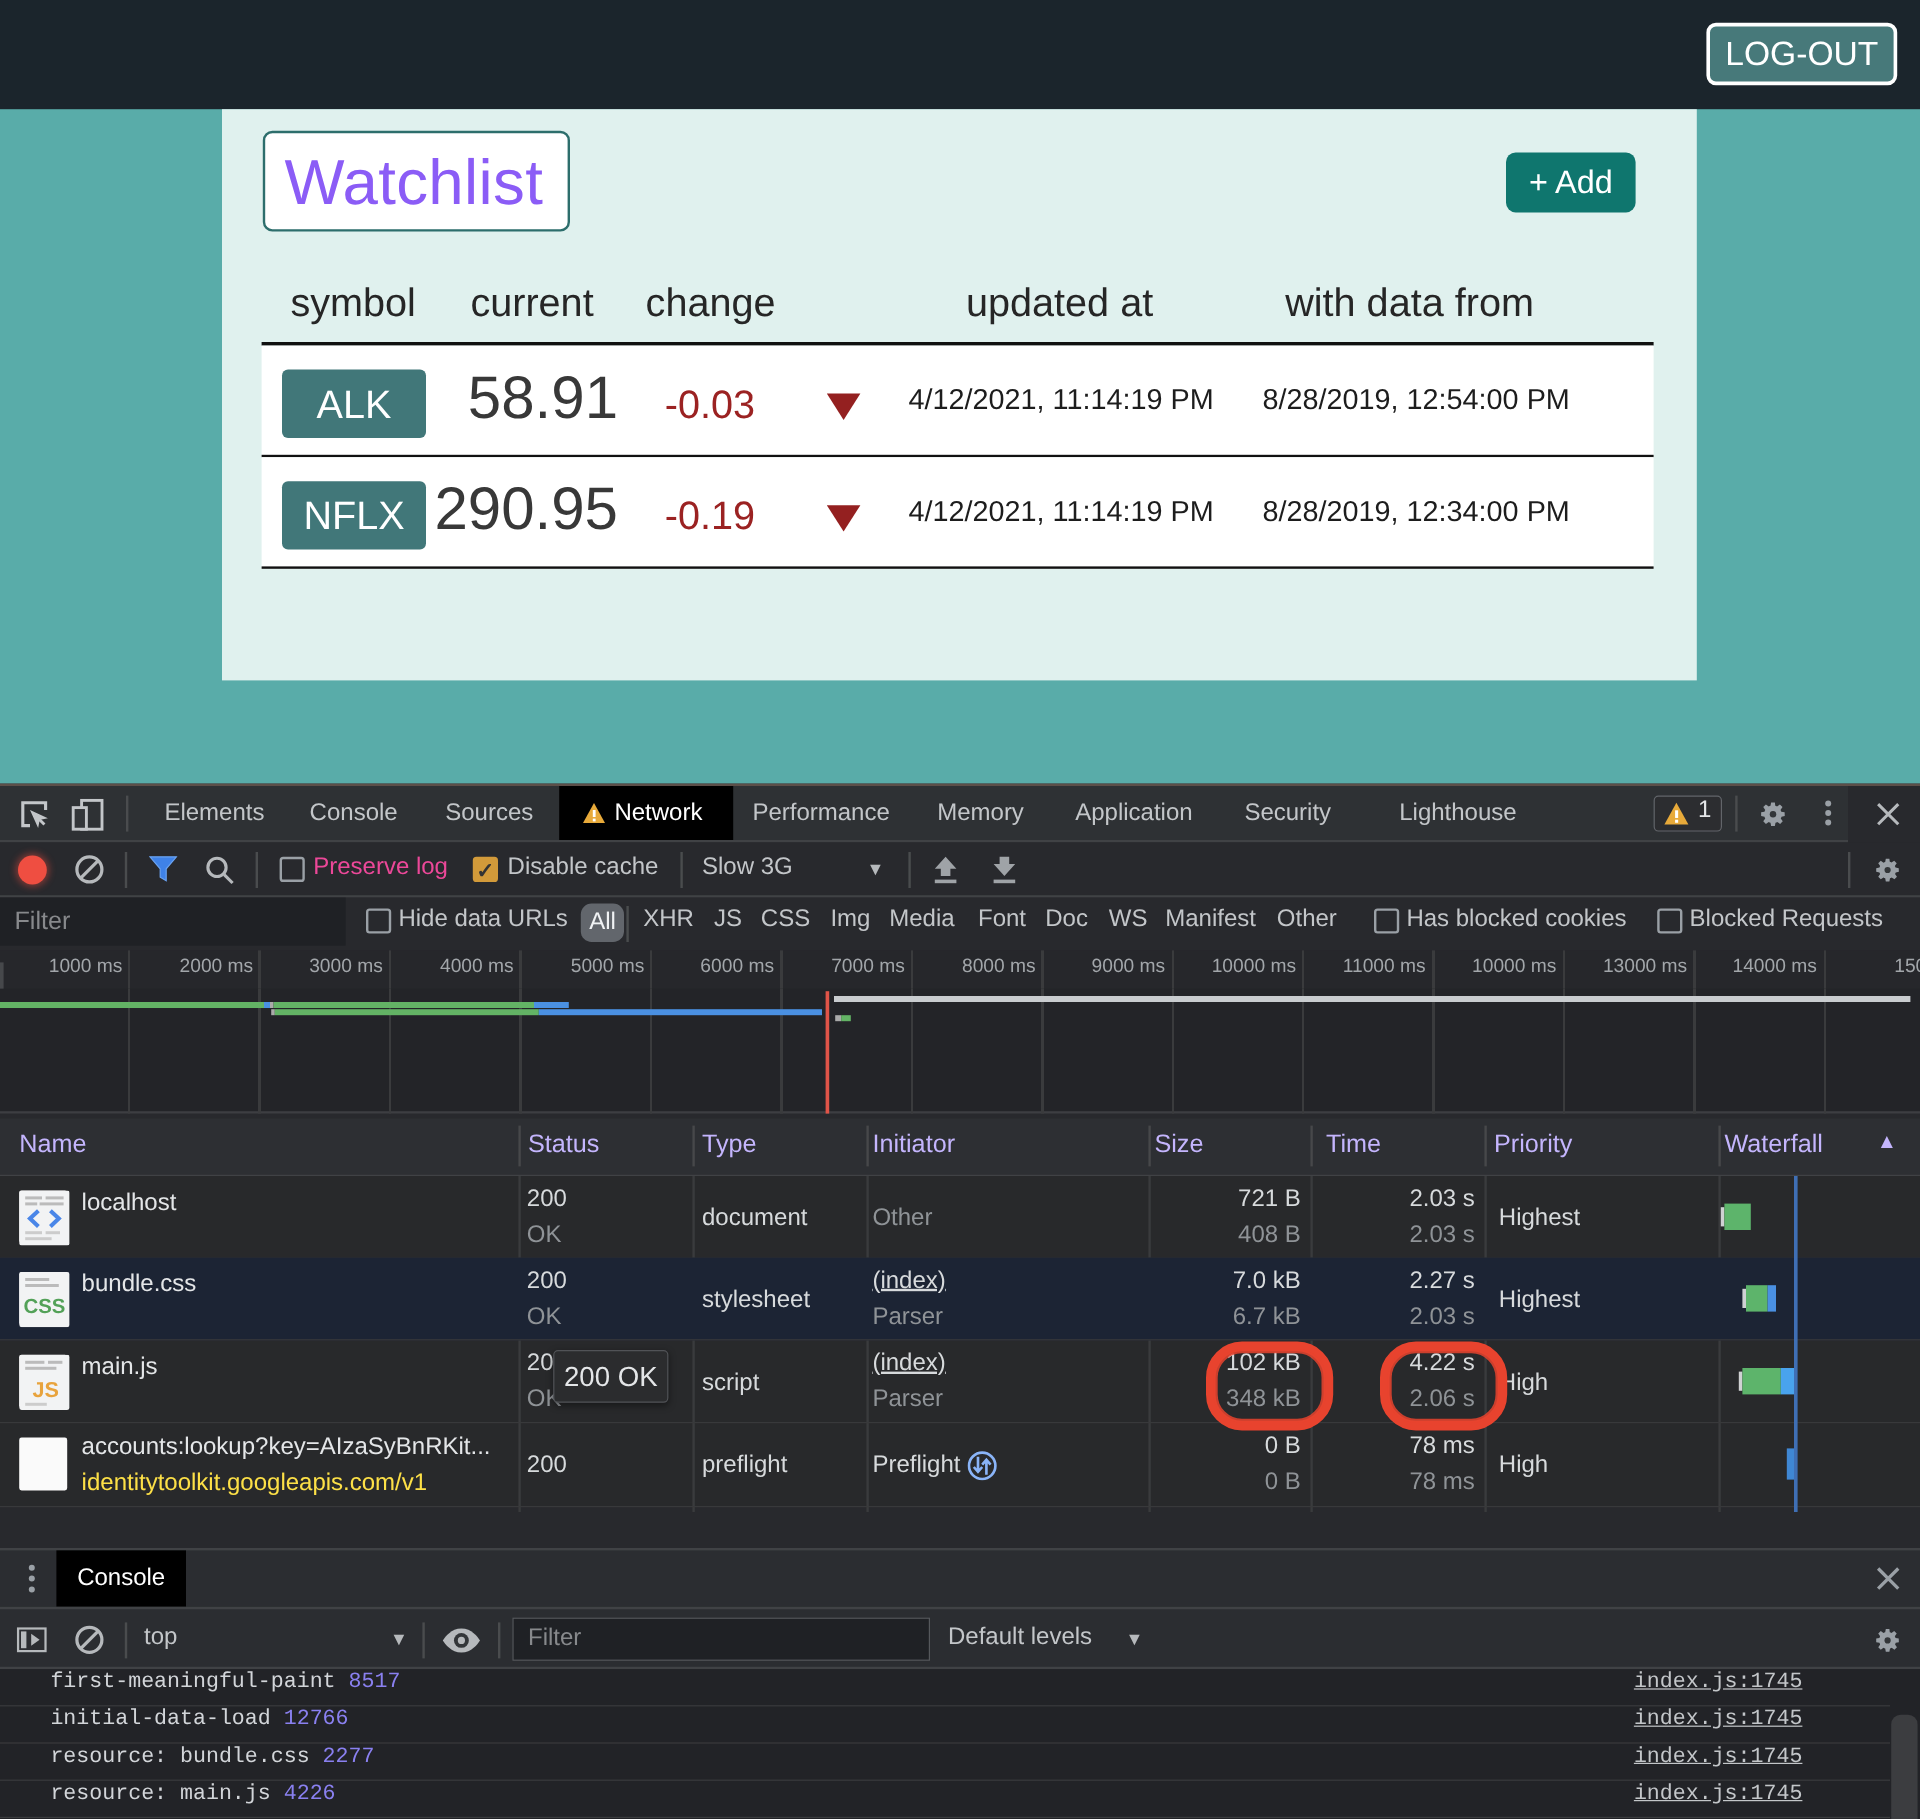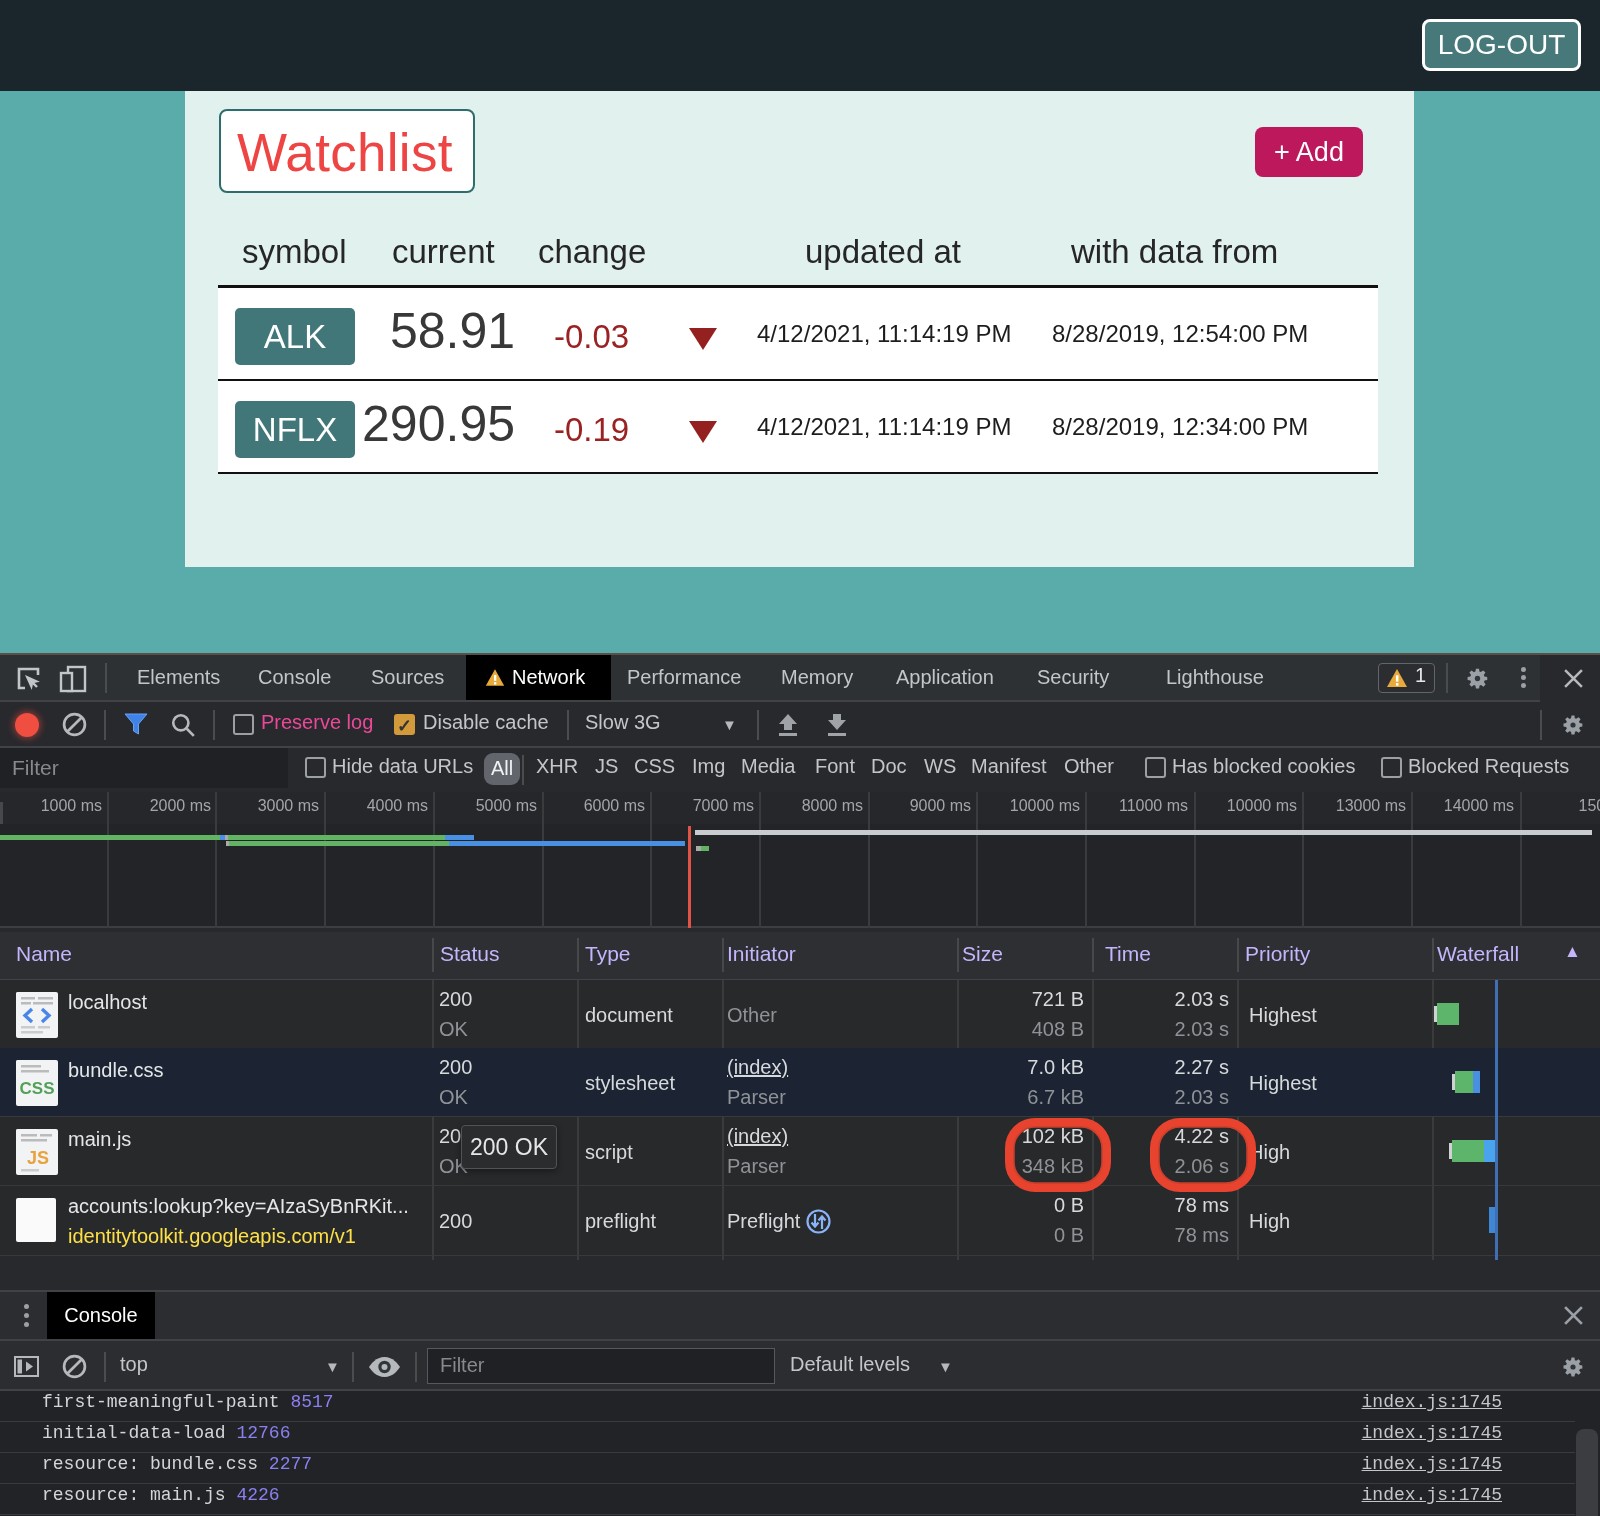--- a/index.html
+++ b/index.html
@@ -4,22 +4,22 @@
 <style>
 * { margin:0; padding:0; box-sizing:border-box; }
 body { width:1600px; height:1516px; font-family:"Liberation Sans", sans-serif; position:relative; overflow:hidden; background:#59aca9; }
 
 
 #header { position:absolute; left:0; top:0; width:1600px; height:91px; background:#1b252c; }
 #header h1 { position:absolute; left:27px; top:24px; font-size:41px; font-weight:normal; color:#fff; }
 #logout { position:absolute; left:1422px; top:19px; width:159px; height:52px; background:#47797a; border:3px solid #fff; border-radius:8px; color:#fff; font-size:28px; text-align:center; line-height:46px; }
 #panel { position:absolute; left:185px; top:91px; width:1229px; height:476px; background:#e0f1ee; }
 #wbox { position:absolute; left:34px; top:18px; width:256px; height:84px; background:#fff; border:2.5px solid #2d6e6c; border-radius:8px; }
-#wbox span { position:absolute; left:16px; top:11px; font-size:53px; letter-spacing:0.3px; color:#ef4444; }
-#addbtn { position:absolute; left:1070px; top:36px; width:108px; height:50px; background:#be185d; border-radius:8px; color:#fff; font-size:27px; text-align:center; line-height:50px; }
+#wbox span { position:absolute; left:16px; top:11px; font-size:53px; letter-spacing:0.3px; color:#8b5cf6; }
+#addbtn { position:absolute; left:1070px; top:36px; width:108px; height:50px; background:#0f766e; border-radius:8px; color:#fff; font-size:27px; text-align:center; line-height:50px; }
 #thead { position:absolute; left:33px; top:130px; width:1160px; height:64px; font-size:33px; color:#262626; }
 #thead .h { position:absolute; top:12px; }
 #ttable { position:absolute; left:33px; top:194px; width:1160px; border-top:3px solid #111; }
 .trow { position:relative; width:1160px; height:93px; background:#fff; border-bottom:2px solid #111; }
 .badge { position:absolute; left:17px; top:20px; width:120px; height:57px; background:#417779; border-radius:5px; color:#fff; font-size:33px; text-align:center; line-height:57px; }
 .cur { position:absolute; right:863px; top:14px; font-size:50px; color:#383838; }
 .chg { position:absolute; left:336px; top:30px; font-size:33px; color:#9b2222; }
 .tri { position:absolute; left:471px; top:40px; width:0; height:0; border-left:14.5px solid transparent; border-right:14.5px solid transparent; border-top:22px solid #942020; }
 .d1 { position:absolute; left:539px; top:32px; font-size:24px; color:#1d1d1d; }
 .d2 { position:absolute; left:834px; top:32px; font-size:24px; color:#1d1d1d; }

